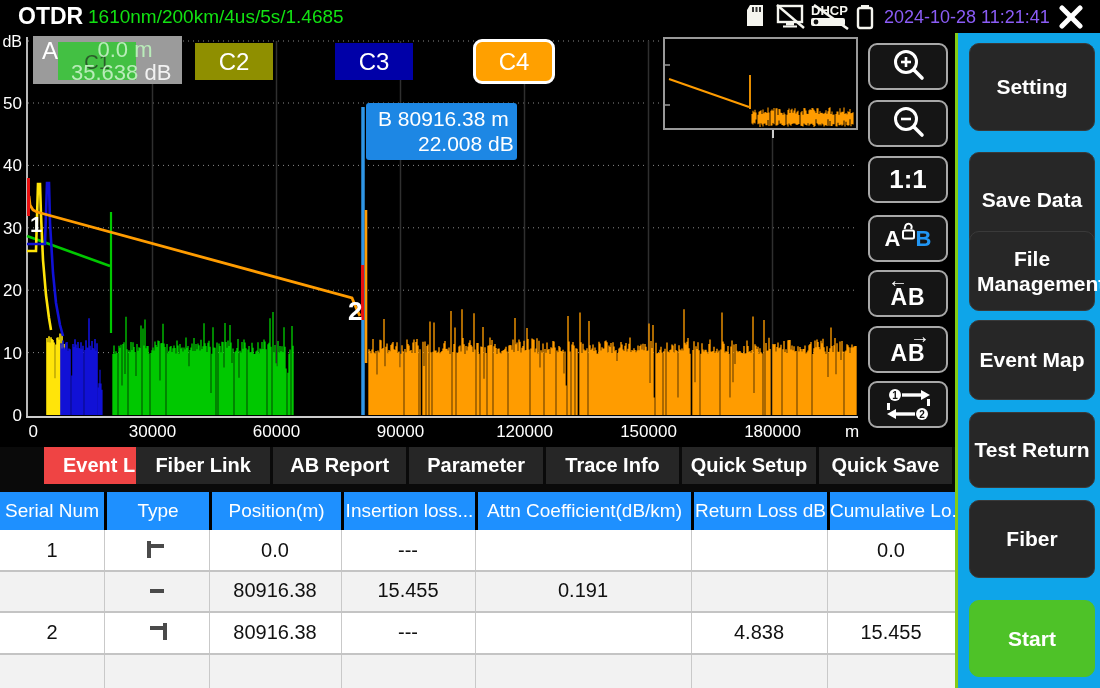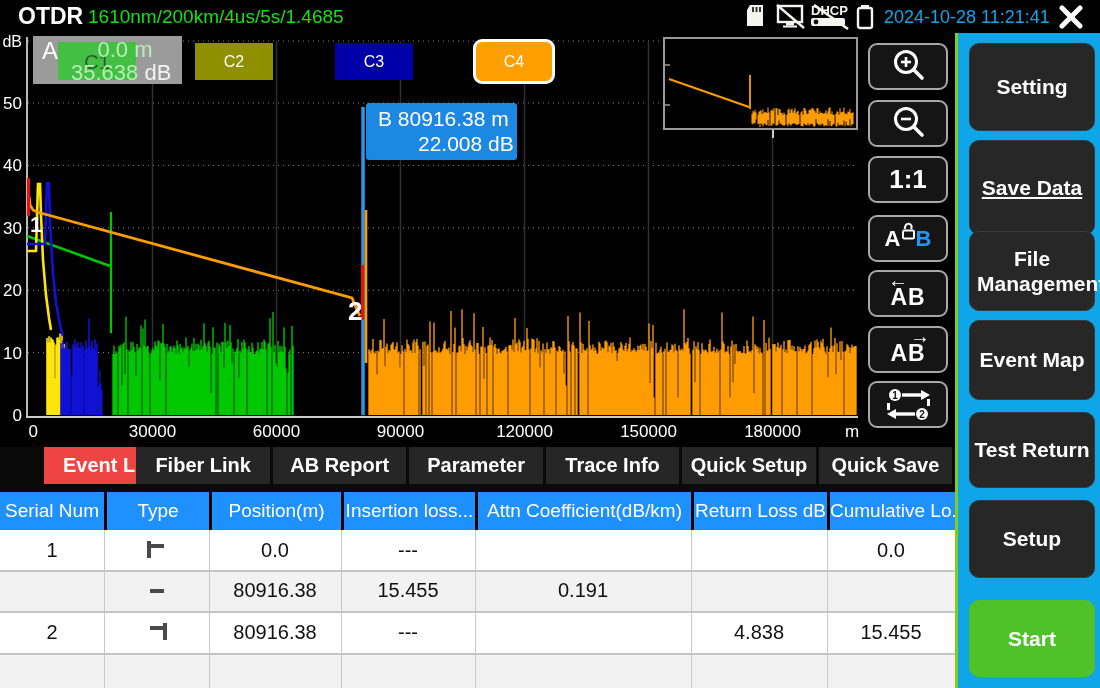--- a/index.html
+++ b/index.html
@@ -4,30 +4,30 @@
 <style>
   * { margin:0; padding:0; box-sizing:border-box; }
   html,body { width:1100px; height:688px; background:#000; overflow:hidden;
     font-family:"Liberation Sans", sans-serif; }
   #root { position:relative; width:1100px; height:688px; background:#000; }
 
   
   #topbar { position:absolute; left:0; top:0; width:1100px; height:33px; background:#000; }
   #app-title { position:absolute; left:18px; top:3px; color:#fff; font-size:23px; font-weight:bold; }
   #test-params { position:absolute; left:88px; top:6px; color:#12e112; font-size:19px; }
-  #datetime { position:absolute; left:884px; top:7px; color:#0ea5e9; font-size:18px; }
+  #datetime { position:absolute; left:884px; top:7px; color:#8b5cf6; font-size:18px; }
   .tb-icon { position:absolute; top:4px; }
 
   
   #chart { position:absolute; left:0; top:33px; width:955px; height:414px; background:#000; }
   #chart svg.main { position:absolute; left:0; top:0; }
 
   
   .chtab { position:absolute; top:10px; height:37px; width:78px; color:#fff;
-    font-size:16px; text-align:center; line-height:37px; }
+    font-size:24px; text-align:center; line-height:37px; }
   #c4tab { border:3px solid #fff; border-radius:9px; top:6px; height:45px; line-height:39px; width:82px;}
   #abox { position:absolute; left:33px; top:3px; width:149px; height:48px; background:#9b9b9b; }
   #c1rect { position:absolute; left:58px; top:9px; width:78px; height:38px; }
   #c1rect span { display:block; text-align:center; line-height:40px; font-size:20px; color:#2a5c2a; }
   #abox-text { position:absolute; left:33px; top:3px; width:149px; height:48px; }
   #a-label { position:absolute; left:9px; top:1px; color:#fff; font-size:24px; }
   #a-pos { position:absolute; left:42px; top:1px; width:100px; text-align:center; color:#b9ecb9; font-size:22px; }
   #a-loss { position:absolute; left:38px; top:24px; color:#b9ecb9; font-size:22px; white-space:nowrap; }
   #a-loss .wh { color:#f2f2f2; }
 
@@ -254,34 +254,34 @@
       <path d="M26 26 L17 31 L26 36 z" fill="#fff"></path>
       <line x1="18.5" y1="27" x2="18.5" y2="20" stroke="#fff" stroke-width="3"></line>
     </svg>
   </div>
 </div>
 
 <div id="sidebar">
       <div class="side-btn" style="top: 10px; height: 88px;">
         <span>Setting</span>
       </div>
-      <div class="side-btn" style="top: 107px; height: 95px; text-decoration: underline;">
+      <div class="side-btn" style="top: 119px; height: 95px;">
         <span>Save Data</span>
       </div>
       <div class="side-btn" style="top: 198px; height: 80px;">
         <span style="width: 110px;">File Management</span>
       </div>
       <div class="side-btn" style="top: 287px; height: 80px;">
         <span>Event Map</span>
       </div>
       <div class="side-btn" style="top: 379px; height: 76px;">
         <span>Test Return</span>
       </div>
       <div class="side-btn" style="top: 467px; height: 78px;">
-        <span>Setup</span>
+        <span>Fiber</span>
       </div>
       <div class="side-btn start" style="top: 567px; height: 77px;">
         <span>Start</span>
       </div>
     </div>
 
 <div id="tabs">
       <div class="btab active" style="left: 0px; width: 133.5px;">Event List</div>
       <div class="btab" style="left: 136.45px; width: 133.5px;">Fiber Link</div>
       <div class="btab" style="left: 272.9px; width: 133.5px;">AB Report</div>

